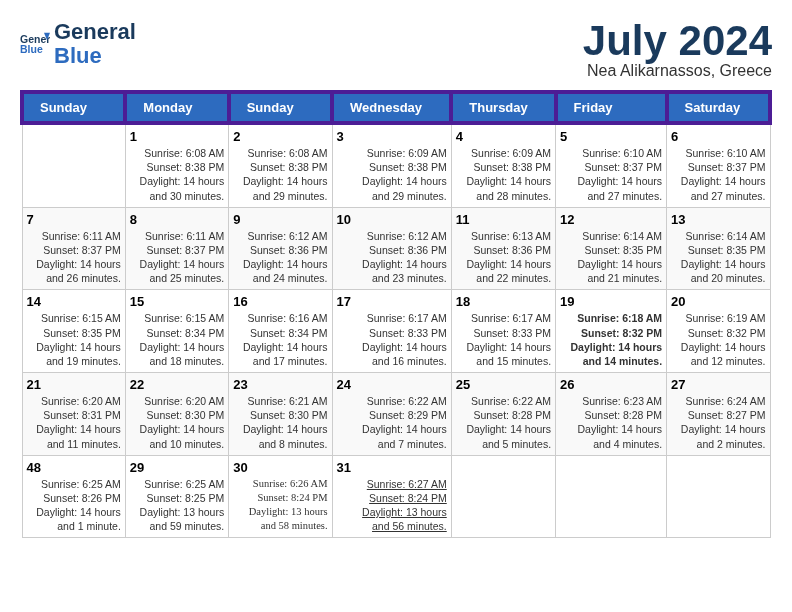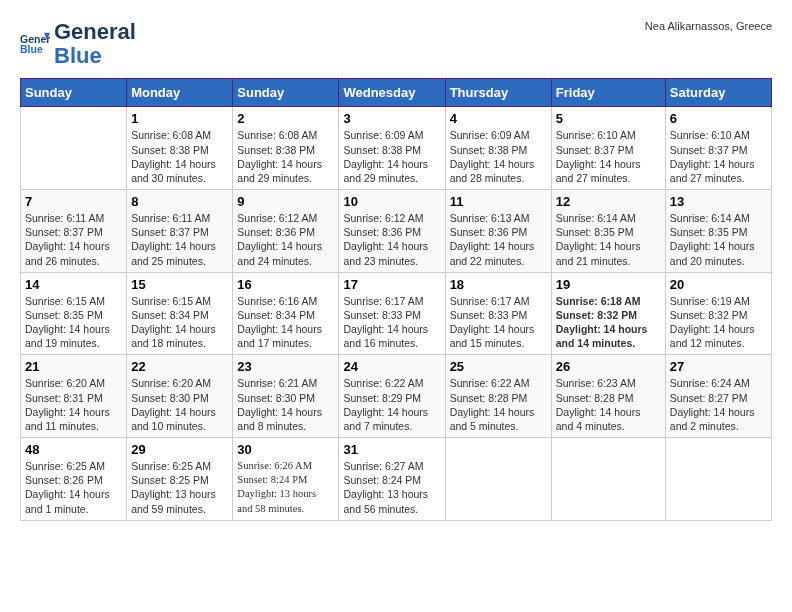--- a/index.html
+++ b/index.html
@@ -34,37 +34,37 @@
     .title-block {
       text-align: right;
     }
     .month-title {
       font-size: 42px;
       font-weight: bold;
       color: #1a3a5c;
       line-height: 1;
     }
     .subtitle {
-      font-size: 11px;
+      font-size: 16px;
       color: #333;
       margin-left: 30px;
     }
     table {
       width: 100%;
       border-collapse: collapse;
       font-size: 11px;
     }
     thead tr th {
       background-color: #2d6bbf;
       color: #fff;
-      padding: 6px 4px;
+      padding: 6px 16px;
       text-align: left;
       font-size: 13px;
       font-weight: bold;
-      border: 1px solid #4c1d95;
+      border: 4px solid #4c1d95;
     }
     tbody tr td {
       vertical-align: top;
       padding: 4px;
       border: 1px solid #ccc;
       min-height: 70px;
       height: 80px;
       background: #fff;
     }
     tbody tr:nth-child(even) td {
@@ -73,20 +73,21 @@
     .day-number {
       font-weight: bold;
       font-size: 13px;
       margin-bottom: 2px;
       color: #000;
     }
     .day-info {
       color: #333;
       line-height: 1.35;
       font-size: 10.5px;
+      text-align: right;
     }
     .empty {
       background: #fff !important;
     }
   </style>
 </head>
 <body>
 
 <div class="header">
   <div class="logo">
@@ -94,20 +95,21 @@
       <text x="0" y="18" font-size="14" font-weight="bold" fill="#1a3a5c">General</text>
       <text x="0" y="32" font-size="14" font-weight="bold" fill="#2d6bbf">Blue</text>
       <polygon points="32,5 40,5 36,15" fill="#2d6bbf"></polygon>
     </svg>
     <div>
       <div class="logo-text">General</div>
       <div class="logo-text" style="color:#2d6bbf;">Blue</div>
     </div>
   </div>
   <div class="title-block">
+    <div class="month-title">July 2024</div>
     <div class="subtitle">Nea Alikarnassos, Greece</div>
   </div>
 </div>
 
 <table>
   <thead>
     <tr>
     <th>Sunday</th>
         <th>Monday</th>
         <th>Sunday</th>
@@ -333,21 +335,21 @@
         </td>
         <td>
           <div class="day-number">30</div>
           <div class="day-info" style="white-space: pre-line; font-family: Liberation Serif, serif;">Sunrise: 6:26 AM
 Sunset: 8:24 PM
 Daylight: 13 hours
 and 58 minutes.</div>
         </td>
         <td>
           <div class="day-number">31</div>
-          <div class="day-info" style="white-space: pre-line;">Sunrise: 6:27 AM
+          <div class="day-info" style="white-space: pre-line; text-decoration: underline;">Sunrise: 6:27 AM
 Sunset: 8:24 PM
 Daylight: 13 hours
 and 56 minutes.</div>
         </td>
         <td class="empty"></td>
         <td class="empty"></td>
         <td class="empty"></td>
       </tr>
     </tbody>
 </table>

